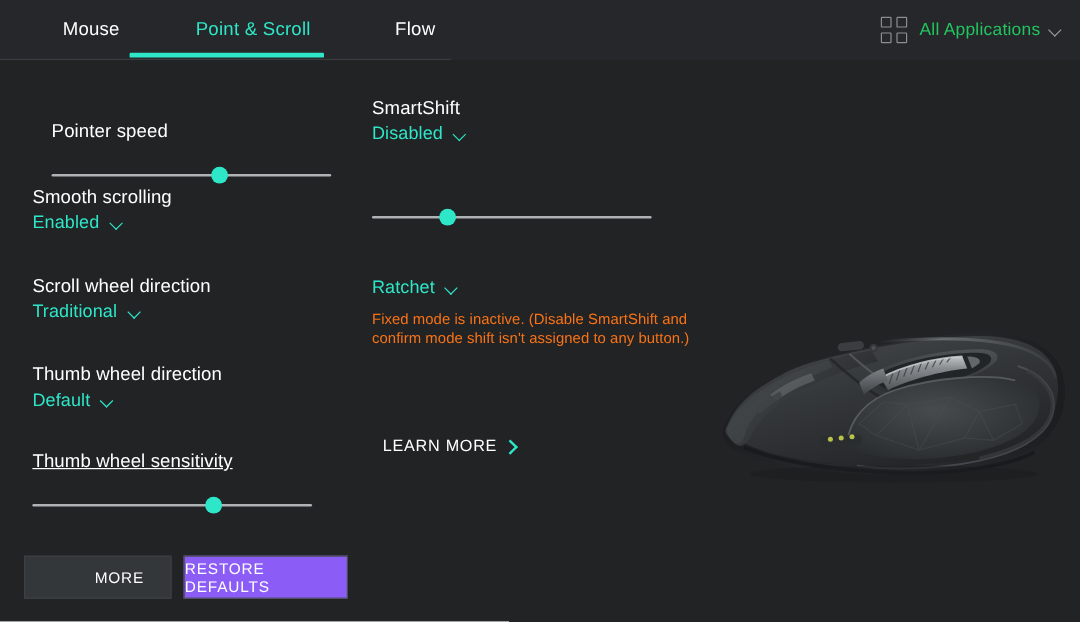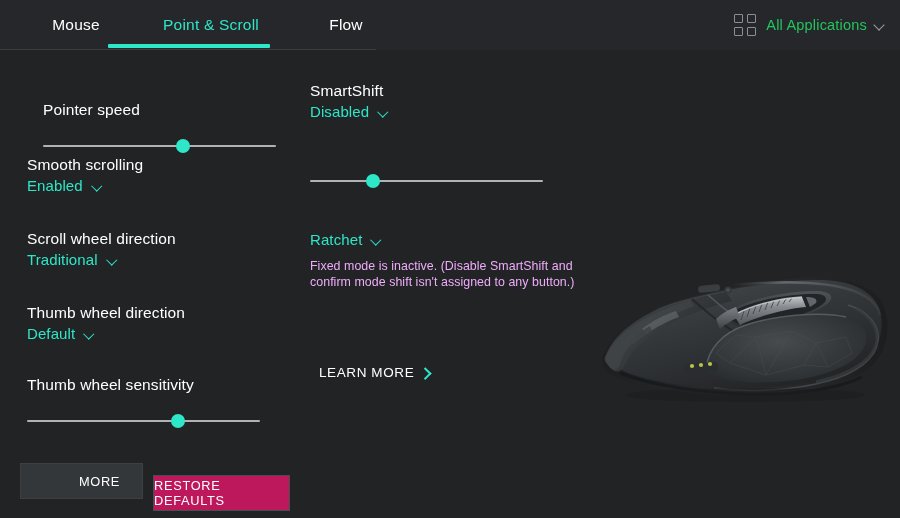--- a/index.html
+++ b/index.html
@@ -181,21 +181,21 @@
     height: 14px;
     margin-left: -7px;
     border-radius: 50%;
     background: #2ee6c8;
   }
 
   
   .helper-text {
     font-size: 12.4px;
     line-height: 16px;
-    color: #f0abfc;
+    color: #f97316;
     width: 270px;
     letter-spacing: 0.05px;
   }
   .learn-more {
     display: inline-flex;
     align-items: center;
     gap: 6px;
     cursor: pointer;
     user-select: none;
   }
@@ -235,23 +235,22 @@
   .btn-more {
     left: 20px; top: 463px;
     width: 123px;
     background: #34373a;
     border: 1px solid #3c4043;
     padding-left: 36px;
   }
   .btn-restore {
     left: 153px; top: 463px;
     width: 137px;
-    background: #be185d;
+    background: #8b5cf6;
     border: 1px solid #4a4e52;
-    margin-top: 12px;
   }
 
   
   .mouse-wrap {
     position: absolute;
     left: 580px;
     top: 245px;
     width: 320px;
     height: 170px;
   }
@@ -317,21 +316,21 @@
     </div>
 
     <div class="setting" style="top:253px; left:0;">
       <div class="setting-title">Thumb wheel direction</div>
       <div class="dropdown">
         <span class="dropdown-value">Default</span>
         <span class="chev-down-teal"></span>
       </div>
     </div>
 
-    <div class="setting" style="top:325px; left:0; width:233px;">
+    <div class="setting" style="top:325px; left:0; width:233px;text-decoration:underline;">
       <div class="setting-title">Thumb wheel sensitivity</div>
       <div class="slider" style="margin-top:18px;">
         <div class="slider-track"></div>
         <div class="slider-thumb" id="thumb-thumb-wheel-sensitivity" style="left: 65%;"></div>
       </div>
     </div>
 
   </div>
 
   <div class="col-right">

